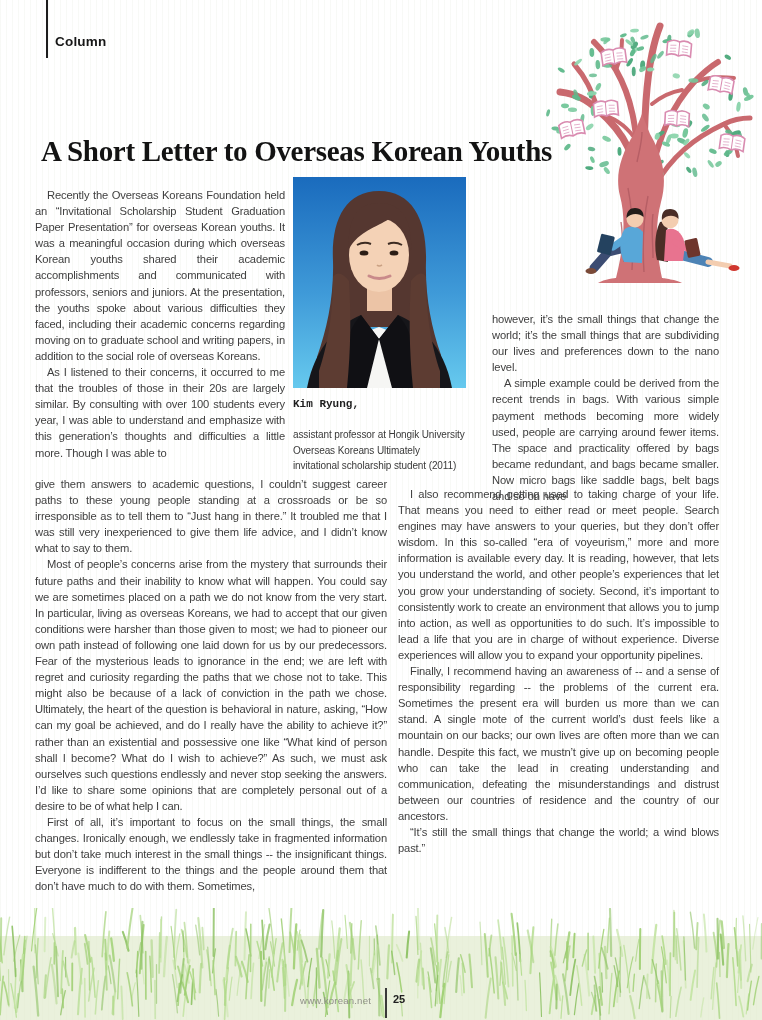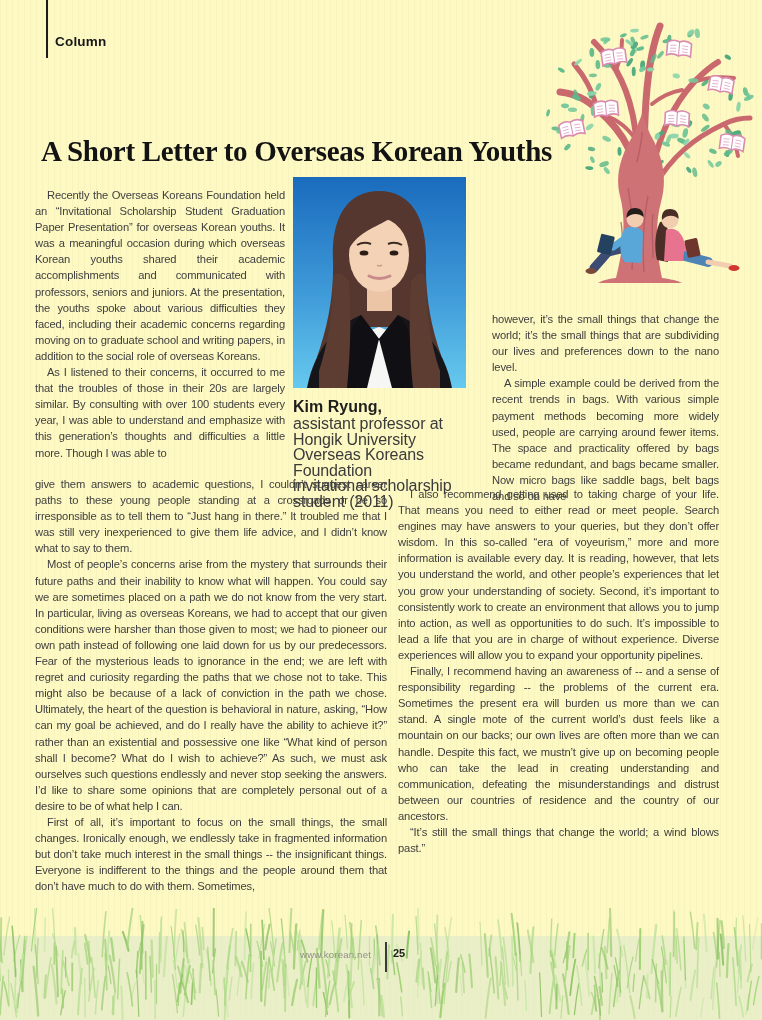--- a/index.html
+++ b/index.html
@@ -1,18 +1,18 @@
 <!DOCTYPE html>
 <html><head>
 <meta charset="utf-8">
 <style>
   html,body { margin:0; padding:0; background:#cfd6c2; }
   .page {
     position:relative; width:762px; height:1020px; margin:0 auto;
-    background:#fef9c3; overflow:hidden;
+    background:#ffffff; overflow:hidden;
     font-family:"Liberation Sans", sans-serif;
   }
   .page::before { 
     content:""; position:absolute; inset:0; pointer-events:none;
     background:repeating-linear-gradient(90deg, rgba(140,160,110,0.06) 0 1px, transparent 1px 6px);
   }
   .top-rule { position:absolute; left:46px; top:0; width:2px; height:58px; background:#1d1d1d; }
   .column-label { position:absolute; left:55px; top:34px; font-size:13.5px; font-weight:bold; color:#161616; letter-spacing:0.2px; }
   .title {
     position:absolute; left:41px; top:103px; width:560px;
@@ -24,28 +24,28 @@
   .body-text p.cont { text-indent:0;margin-top:6px; }
   .col-left-narrow { left:35px; top:171px; width:250px;margin-top:16px; }
   .col-left-wide   { left:35px; top:470px; width:352px; }
   .col-right-narrow{ left:492px; top:305px; width:227px; }
   .col-right-wide  { left:398px; top:486px; width:321px; }
 
   .photo { position:absolute; left:293px; top:177px; width:173px; height:211px; }
   .photo svg { display:block; }
 
   .caption { position:absolute; left:293px; top:398px; width:185px; color:#3a3a3a; }
-  .caption .cap-name { font-size:16px; font-weight:bold; color:#1e1e1e; margin-bottom:0; }
-  .caption .cap-line { font-size:16px; line-height:15.6px; letter-spacing:-0.1px; }
+  .caption .cap-name { font-size:11px; font-weight:bold; color:#1e1e1e; margin-bottom:17px;font-family:Liberation Mono, monospace; }
+  .caption .cap-line { font-size:10px; line-height:15.6px; letter-spacing:-0.1px; }
 
   .tree { position:absolute; left:536px; top:12px; width:224px; height:276px; }
 
   .grass { position:absolute; left:0; bottom:0; width:762px; height:112px; }
 
-  .footer { position:absolute; left:0; top:942px; width:762px; height:32px; }
+  .footer { position:absolute; left:0; top:988px; width:762px; height:32px; }
   .footer-url { position:absolute; left:300px; top:7px; font-size:9.6px; color:#8f9087; letter-spacing:0.2px; }
   .footer-divider { position:absolute; left:385px; top:0; width:1.5px; height:30px; background:#3a3a3a; }
   .footer-page { position:absolute; left:393px; top:5px; font-size:11px; font-weight:bold; color:#202020; }
 
   .endmark { display:inline-block; width:10px; height:12px; vertical-align:-2px; margin-left:3px; }
 </style>
 </head>
 <body>
 
 <div class="page">
@@ -263,21 +263,21 @@
       <path d="M105 138 L86 162 L99 211 L127 211 C125 176 117 150 105 138 Z" fill="#101014"></path>
 
       <path d="M40 100 C40 140 34 170 26 194 L26 211 L54 211 C58 172 58 136 56 104 C50 96 44 94 40 100 Z" fill="#5d3c32"></path>
       <path d="M133 100 C133 140 139 170 147 194 L147 211 L120 211 C116 172 116 136 118 104 C124 96 130 94 133 100 Z" fill="#5d3c32"></path>
     </svg>
   </div>
 
   <div class="caption">
     <div class="cap-name">Kim Ryung,</div>
     <div class="cap-line">assistant professor at Hongik University</div>
-    <div class="cap-line">Overseas Koreans Foundation</div>
+    <div class="cap-line">Overseas Koreans Ultimately</div>
     <div class="cap-line">invitational scholarship student (2011)</div>
   </div>
 
   <div class="body-text col-left-narrow">
     <p>Recently the Overseas Koreans Foundation held an “Invitational Scholarship Student Graduation Paper Presentation” for overseas Korean youths. It was a meaningful occasion during which overseas Korean youths shared their academic accomplishments and communicated with professors, seniors and juniors. At the presentation, the youths spoke about various difficulties they faced, including their academic concerns regarding moving on to graduate school and writing papers, in addition to the social role of overseas Koreans.</p>
     <p>As I listened to their concerns, it occurred to me that the troubles of those in their 20s are largely similar. By consulting with over 100 students every year, I was able to understand and emphasize with this generation’s thoughts and difficulties a little more. Though I was able to</p>
   </div>
 
   <div class="body-text col-right-narrow">
     <p class="cont">however, it’s the small things that change the world; it’s the small things that are subdividing our lives and preferences down to the nano level.</p>

